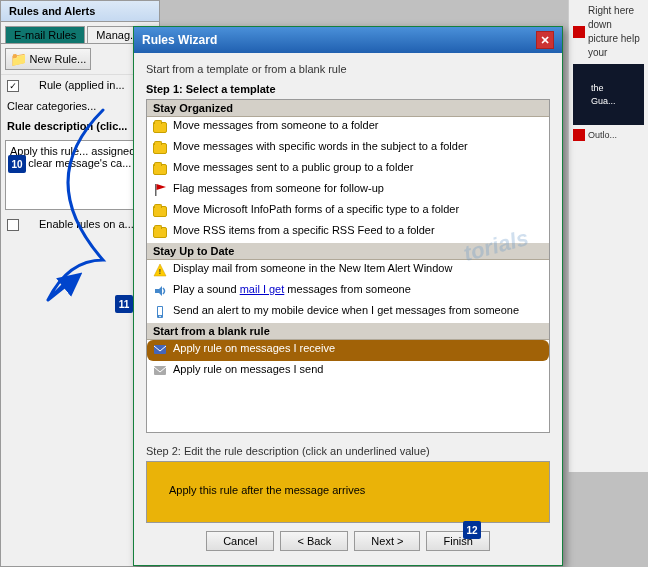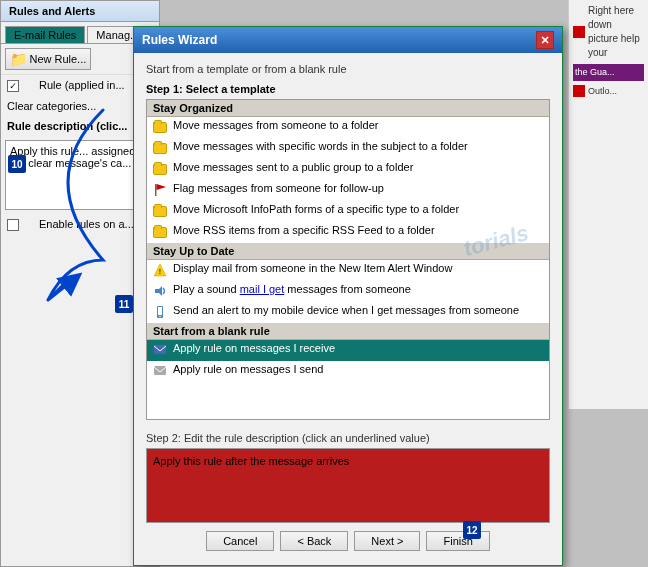--- a/index.html
+++ b/index.html
@@ -188,22 +188,23 @@
     }
     .list-item {
       display: flex;
       align-items: flex-start;
       padding: 2px 6px;
       font-size: 11px;
       cursor: pointer;
       gap: 4px;
     }
     .list-item.selected {
-      background: #0f766e;
+      background: #a16207;
       color: white;
+      border-radius: 6px;
     }
     .item-icon {
       width: 16px;
       height: 16px;
       flex-shrink: 0;
       margin-top: 1px;
     }
 
     
     .icon-folder {
@@ -232,23 +233,23 @@
     .desc-section {
       margin-top: 4px;
     }
     .desc-label {
       font-size: 11px;
       margin-bottom: 4px;
       color: #333;
     }
     .desc-box {
       border: 1px solid #999;
-      background: #b91c1c;
-      height: 75px;
-      padding: 6px;
+      background: #eab308;
+      height: 62px;
+      padding: 22px;
       font-size: 11px;
       overflow-y: auto;
     }
 
     
     .dialog-footer {
       display: flex;
       justify-content: center;
       gap: 6px;
       padding: 8px 0 4px;
@@ -264,21 +265,21 @@
     .footer-btn.next-btn {
       background: linear-gradient(to bottom, #f5f5f5, #e0e0e0);
     }
 
     
     .right-panel {
       position: absolute;
       right: 0;
       top: 0;
       width: 80px;
-      height: 409px;
+      height: 472px;
       background: #f0f0f0;
       border-left: 1px solid #ccc;
       overflow: hidden;
     }
 
     
     .watermark {
       position: absolute;
       color: rgba(100, 150, 200, 0.3);
       font-size: 22px;
@@ -465,19 +466,19 @@
     </div>
   </div>
 </div>
 
 <div class="right-panel">
   <div style="padding:4px; font-size:10px; color:#333; line-height:1.4;">
     <div style="display:flex; align-items:center; gap:3px; margin-bottom:4px;">
       <div style="width:12px;height:12px;background:#cc0000;flex-shrink:0;"></div>
       <span>Right here down picture help your</span>
     </div>
-    <div style="background:#701a75; color:white; padding:2px; font-size:9px; margin-bottom:4px;">the Gua...</div>
+    <div style="background:#0f172a; color:white; padding:18px; font-size:9px; margin-bottom:4px;">the Gua...</div>
     <div style="display:flex; align-items:center; gap:3px; margin-bottom:4px;">
       <div style="width:12px;height:12px;background:#cc0000;flex-shrink:0;"></div>
       <span style="font-size:9px;">Outlo...</span>
     </div>
   </div>
 </div>
 
 </body></html>

